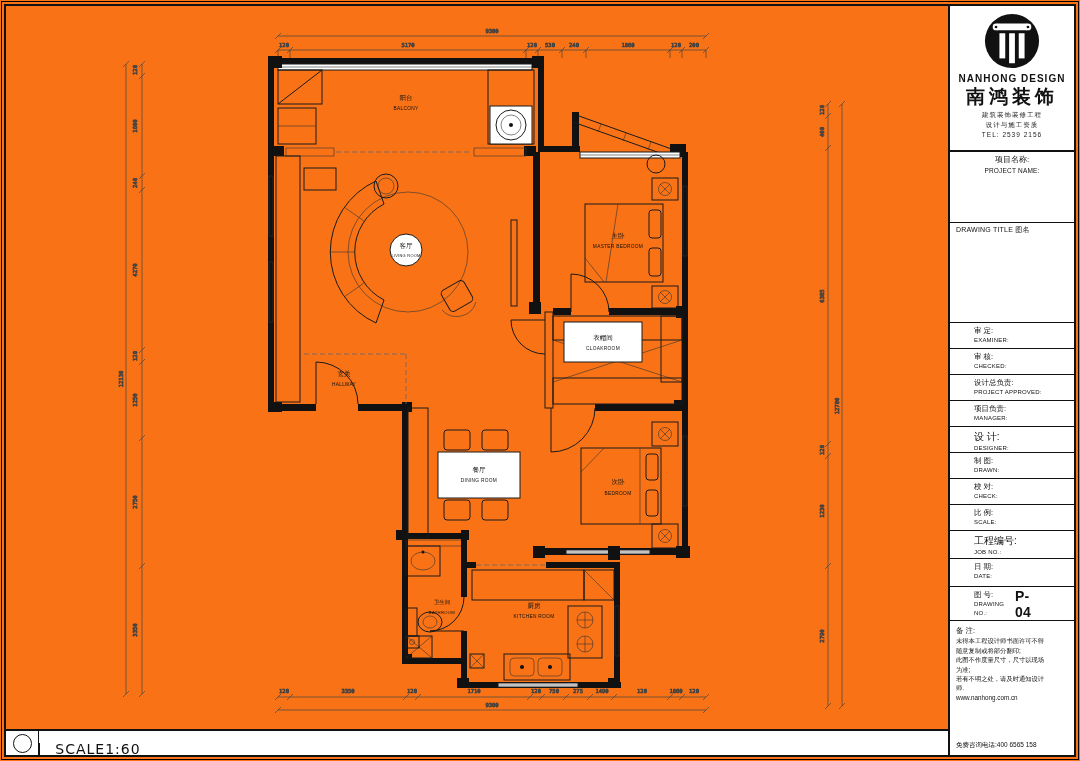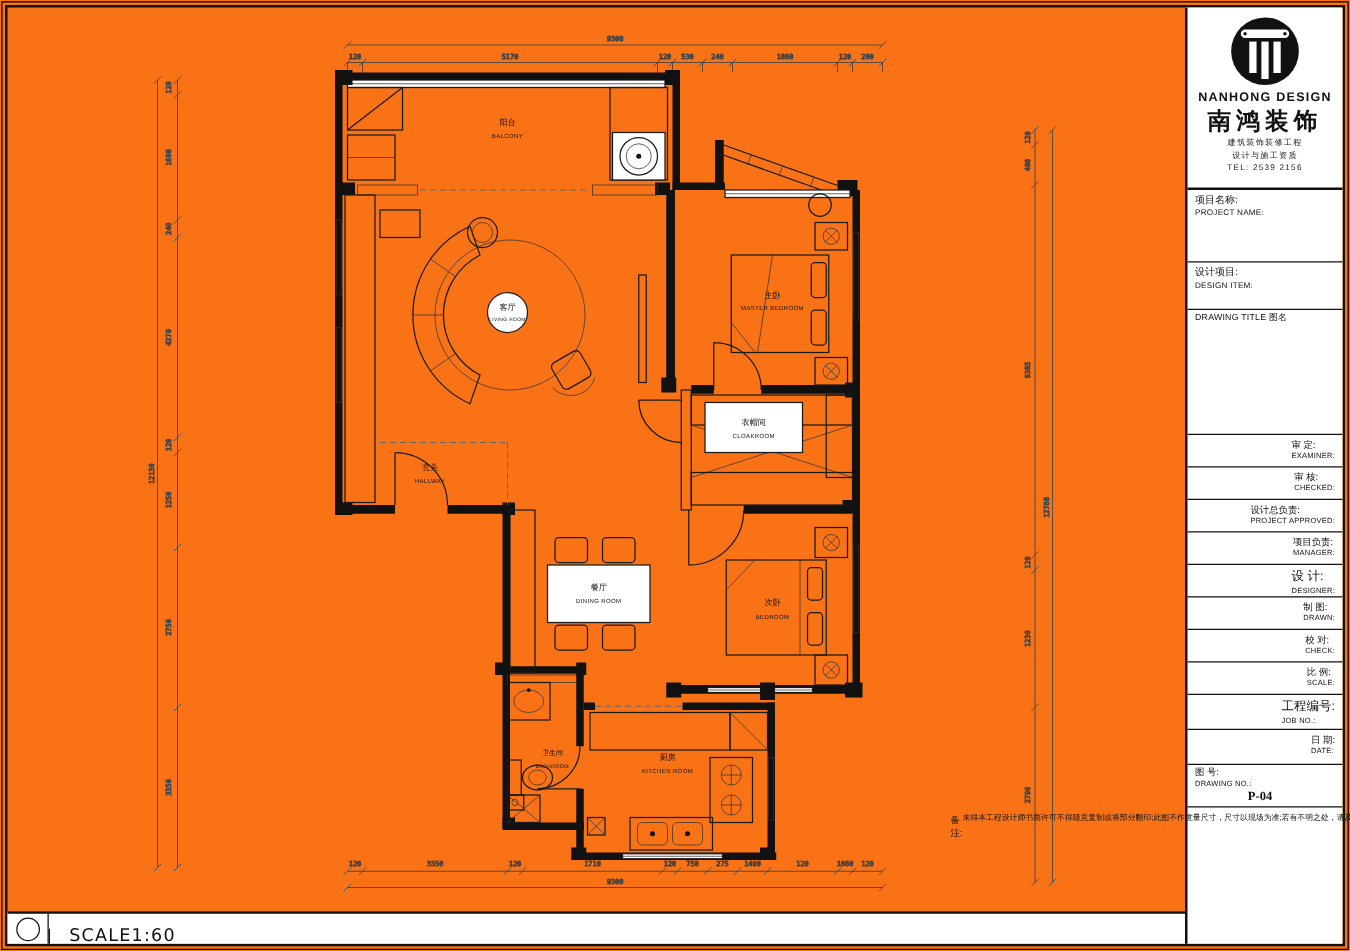--- a/index.html
+++ b/index.html
@@ -7,31 +7,31 @@
   .frame{position:absolute;inset:1px;border:1px solid #000;pointer-events:none;}
   .frame2{position:absolute;inset:4px;border:2px solid #111;pointer-events:none;}
   .plan-svg{position:absolute;left:6px;top:6px;}
   
   .tb{position:absolute;top:6px;bottom:6px;left:948px;right:6px;border-left:2px solid #111;display:flex;flex-direction:column;background:#fff;}
   .tb-sec{border-bottom:1.5px solid #111;padding:2px 6px;box-sizing:border-box;flex:none;}
   .tb-logo{height:146px;display:flex;flex-direction:column;align-items:center;justify-content:flex-start;padding-top:6px;}
   .brand-en{font-size:10px;font-weight:bold;letter-spacing:1px;margin-top:3px;white-space:nowrap;}
   .brand-cn{font-size:19px;font-weight:bold;letter-spacing:4px;white-space:nowrap;}
   .brand-line{font-size:6.5px;color:#222;letter-spacing:1px;line-height:1.5;white-space:nowrap;}
-  .tb-project{height:58px;}
+  .tb-project{height:71px;text-align:center;}
   .tb-design{height:38px;}
   .tb-dtitle{height:100px;}
   .cn-lab{font-size:8px;display:block;line-height:1.5;}
   .en-lab{font-size:6.5px;display:block;line-height:1.4;letter-spacing:.2px;}
-  .tb-row{height:26px;border-bottom:1.5px solid #111;padding:2px 6px;box-sizing:border-box;flex:none;display:flex;justify-content:flex-end;align-items:flex-start;}
+  .tb-row{height:26px;border-bottom:1.5px solid #111;padding:2px 24px;box-sizing:border-box;flex:none;display:flex;justify-content:flex-start;align-items:flex-start;}
   .tb-row .labs{display:block;}
   .tb-row.h28{height:28px;}
-  .tb-row.h34{height:34px;flex-direction:column;}
-  .dwg-val{font-size:10px;font-weight:bold;align-self:center;padding-right:8px;font-family:Liberation Serif, serif;}
-  .tb-notes{flex:1;border-bottom:none;display:flex;flex-direction:row;padding-top:4px;justify-content:center;}
+  .tb-row.h34{height:34px;}
+  .dwg-val{font-size:14px;font-weight:bold;align-self:center;padding-right:8px;font-family:Liberation Sans, sans-serif;}
+  .tb-notes{flex:1;border-bottom:none;display:flex;flex-direction:column;padding-top:4px;}
   .note-line{font-size:6.3px;line-height:1.5;white-space:nowrap;}
   .hotline{margin-top:auto;font-size:6.5px;padding-bottom:3px;white-space:nowrap;}
   
   .bar{position:absolute;left:6px;right:132px;bottom:6px;height:26px;border-top:2px solid #111;display:flex;align-items:stretch;background:#fff;box-sizing:border-box;}
   .bar-icon-cell{width:32px;border-right:1.5px solid #111;display:flex;align-items:center;justify-content:center;flex:none;}
   .bar-circ{width:17px;height:17px;border:1.5px solid #111;border-radius:50%;}
   .bar-title{font-size:15px;font-weight:bold;letter-spacing:2px;display:flex;align-items:center;padding-left:12px;flex:1;}
   .bar-scale{width:116px;border-left:1.5px solid #111;display:flex;align-items:center;justify-content:center;font-size:14px;font-family:"DejaVu Sans",sans-serif;flex:none;letter-spacing:1px;margin-top:12px;}
   
   .s{stroke:#1a1a1a;fill:none;stroke-width:1;}
@@ -429,24 +429,20 @@
       <div class="brand-line">建筑装饰装修工程</div>
       <div class="brand-line">设计与施工资质</div>
       <div class="brand-line">TEL: 2539 2156</div>
     </div>
 
     <div class="tb-sec tb-project">
       <span class="cn-lab">项目名称:</span>
       <span class="en-lab">PROJECT NAME:</span>
     </div>
 
-    <div class="tb-sec tb-design">
-      <span class="cn-lab">设计项目:</span>
-      <span class="en-lab">DESIGN ITEM:</span>
-    </div>
 
     <div class="tb-sec tb-dtitle">
       <span class="en-lab" style="font-size:7px">DRAWING TITLE 图名</span>
     </div>
 
     <div class="tb-row">
         <span class="labs">
           <span class="cn-lab" style="font-size:7.5px">审  定:</span>
           <span class="en-lab" style="font-size:6px">EXAMINER:</span>
         </span>

